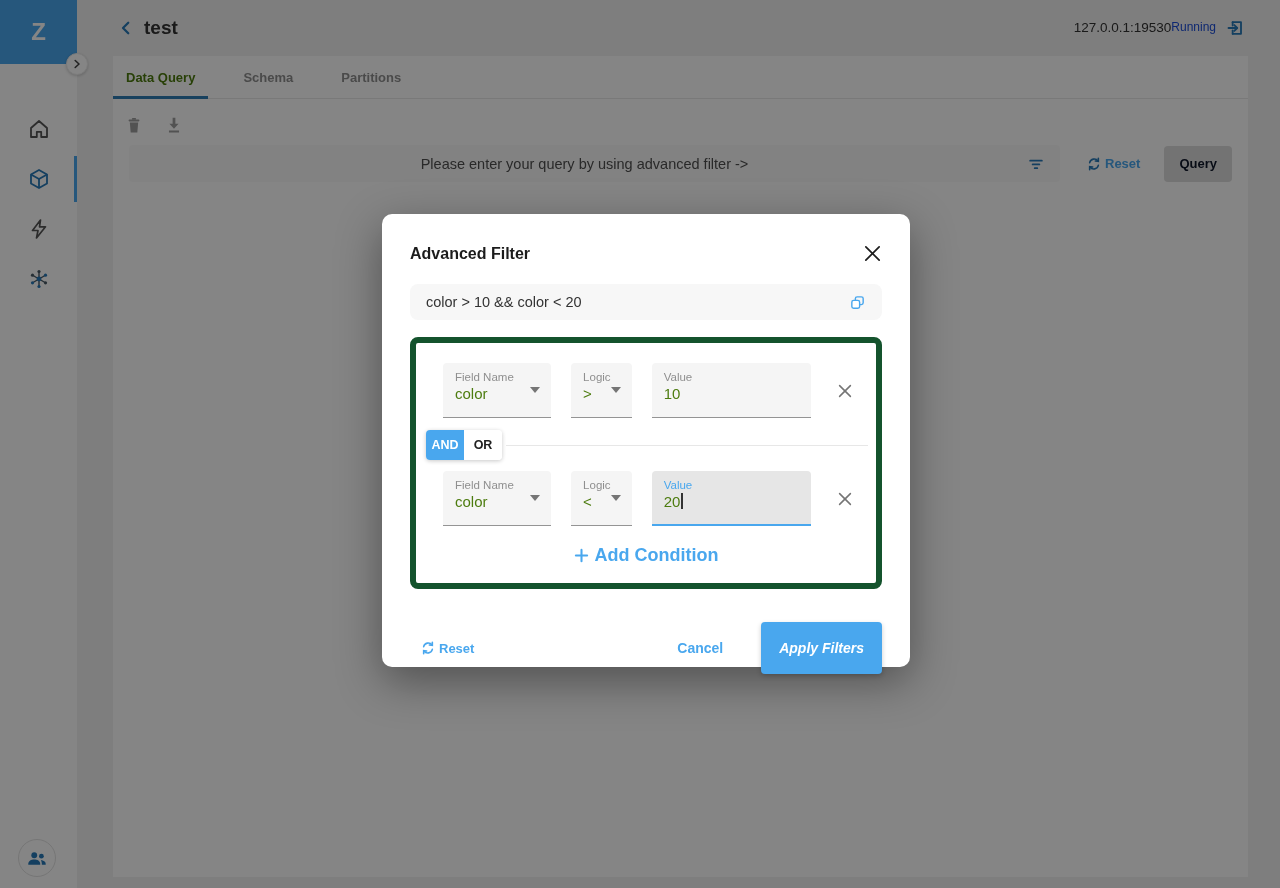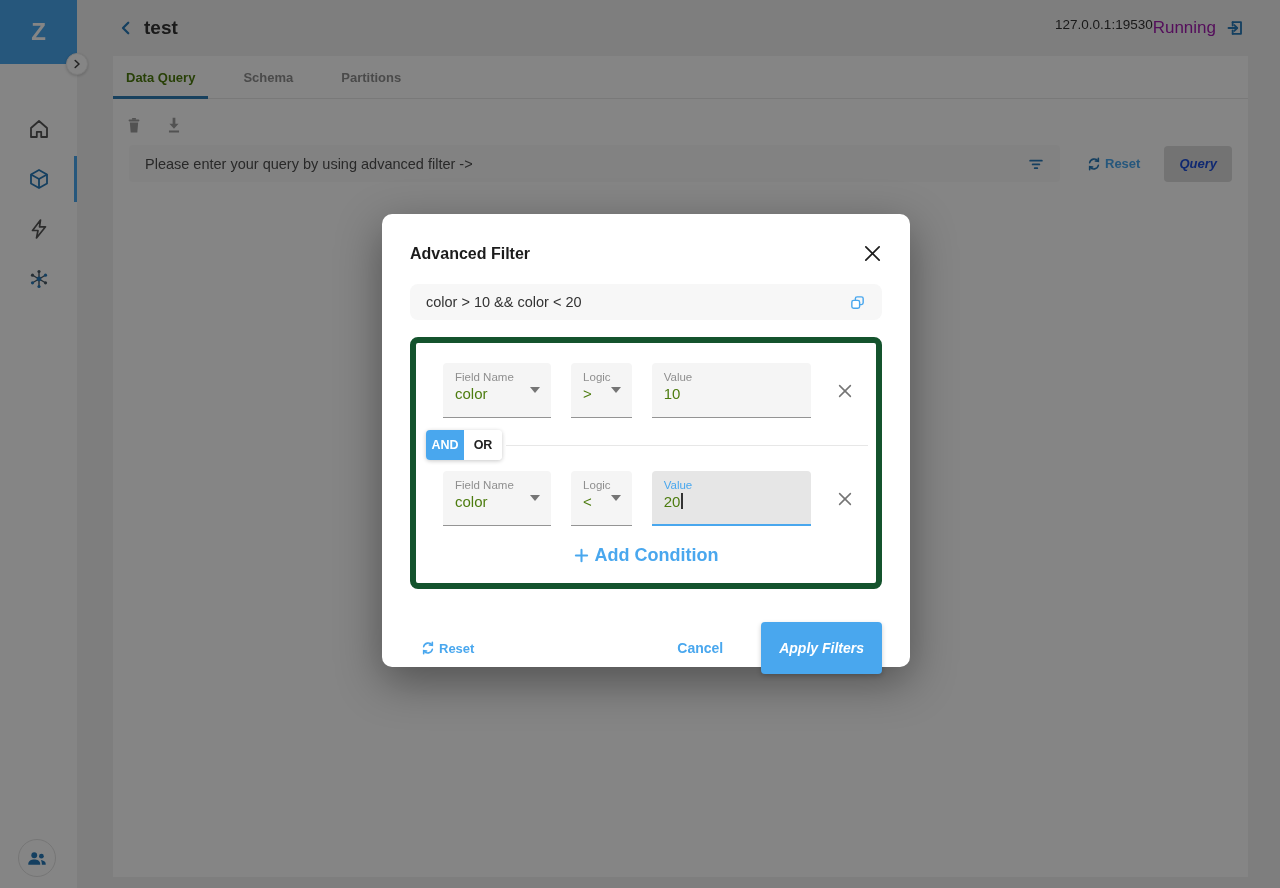--- a/index.html
+++ b/index.html
@@ -41,21 +41,21 @@
     display:flex; align-items:center; justify-content:center; cursor:pointer;
   }
   
   .main { position:absolute; left:77px; top:0; right:0; bottom:0; }
   .header { height:56px; display:flex; align-items:center; padding:0 34px 0 40px; }
   .back-btn { display:flex; align-items:center; cursor:pointer; margin-right:9px; }
   .page-title { font-size:19px; font-weight:bold; color:#323232; }
   .header-right { margin-left:auto; display:flex; align-items:center; gap:10px; }
   .conn-block { display:flex; line-height:1.25; }
   .conn-host { font-size:13.5px; color:#323232; }
-  .conn-status { font-size:17px; color:#a21caf;text-align:center; }
+  .conn-status { font-size:12px; color:#1d4ed8;text-align:center; }
   .exit-btn { cursor:pointer; display:flex; }
 
   .card {
     position:absolute; left:36px; right:32px; top:56px; bottom:11px;
     background:#fff;
   }
   .tabs { display:flex; border-bottom:1px solid #e9e9e9; height:43px; }
   .tab {
     position:relative; padding:0 13px; display:flex; align-items:center;
     font-size:13px; font-weight:bold; color:#8f8f8f; cursor:pointer;
@@ -65,30 +65,30 @@
   .tab.active::after {
     content:""; position:absolute; left:0; right:0; bottom:-1px; height:3px; background:#2e7eb5;
   }
   .card-toolbar { padding:13px 0 0 8px; display:flex; gap:14px; }
   .tool-icon { width:26px; height:26px; display:flex; align-items:center; justify-content:center; cursor:pointer; }
   .query-row { margin:7px 16px 0 16px; display:flex; align-items:center; }
   .query-input {
     flex:0 0 931px; height:37px; background:#fafafa; border-radius:4px;
     display:flex; align-items:center; padding:0 12px 0 16px; cursor:text;
   }
-  .query-placeholder { font-size:14.5px; color:#4f4f4f; flex:1; }
+  .query-placeholder { font-size:14.5px; color:#4f4f4f; flex:1;text-align:center; }
   .filter-btn { display:flex; cursor:pointer; padding:2px; }
   .reset-link {
     margin-left:26px; display:flex; align-items:center; gap:3px;
     color:#49a7ee; font-size:13px; font-weight:bold; cursor:pointer;
   }
   .query-btn {
     margin-left:24px; width:71px; height:36px; border:none; border-radius:4px;
-    background:#dcdcdc; color:#1d4ed8; font-size:13px; font-weight:bold;
-    font-family:inherit; cursor:default;font-style:italic;
+    background:#dcdcdc; color:#0f172a; font-size:13px; font-weight:bold;
+    font-family:inherit; cursor:default;
   }
   
   .backdrop { position:absolute; inset:0; background:rgba(0,0,0,0.48); z-index:10; }
   .modal {
     position:absolute; left:382px; top:214px; width:528px; height:453px;
     background:#fff; border-radius:10px; z-index:20;
     box-shadow:0 14px 45px rgba(0,0,0,.4);
     padding:30px 28px 26px;
   }
   .modal-head { display:flex; align-items:center; justify-content:space-between; }

